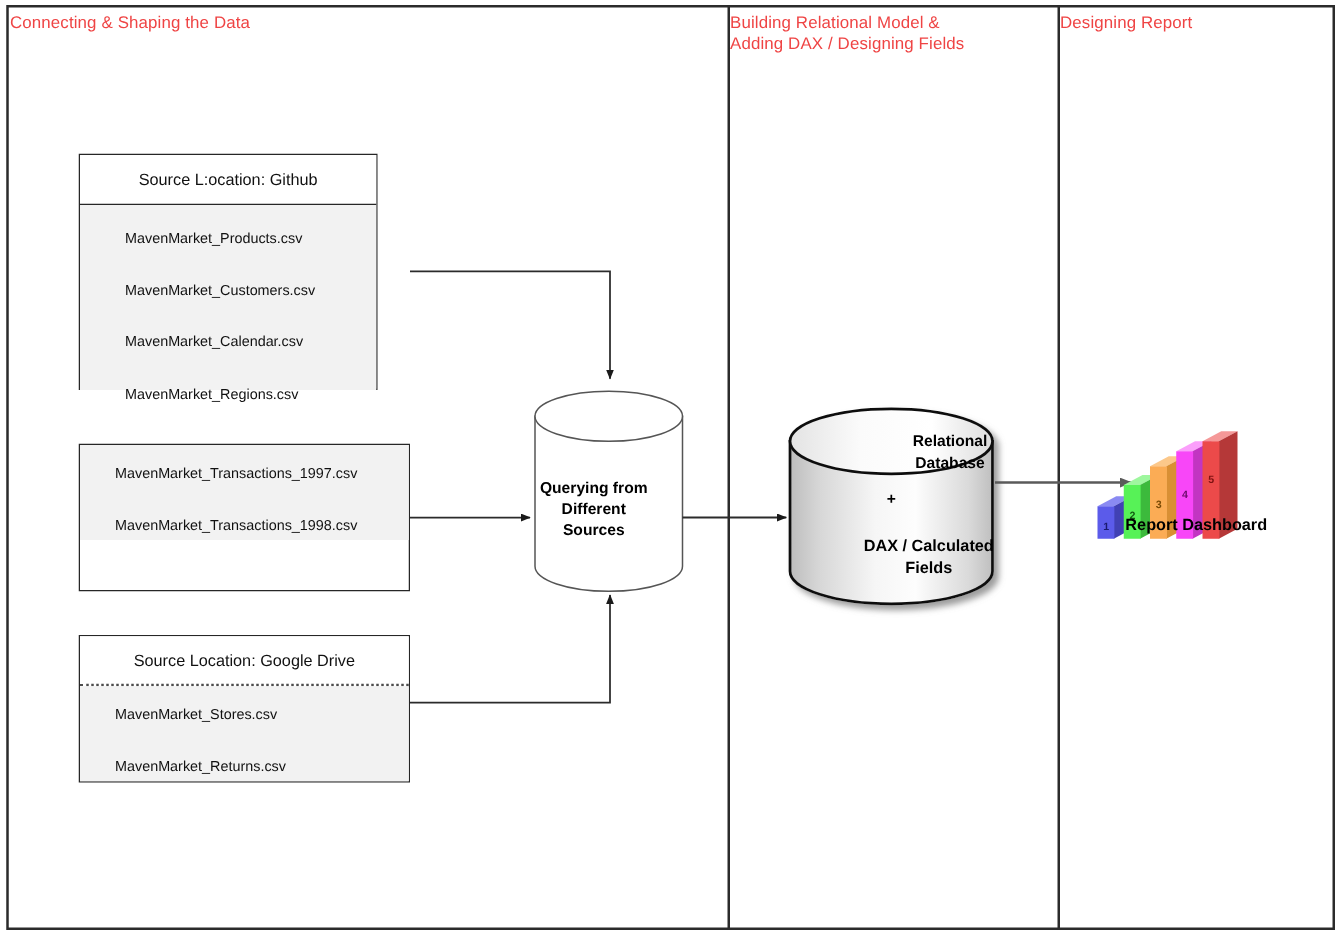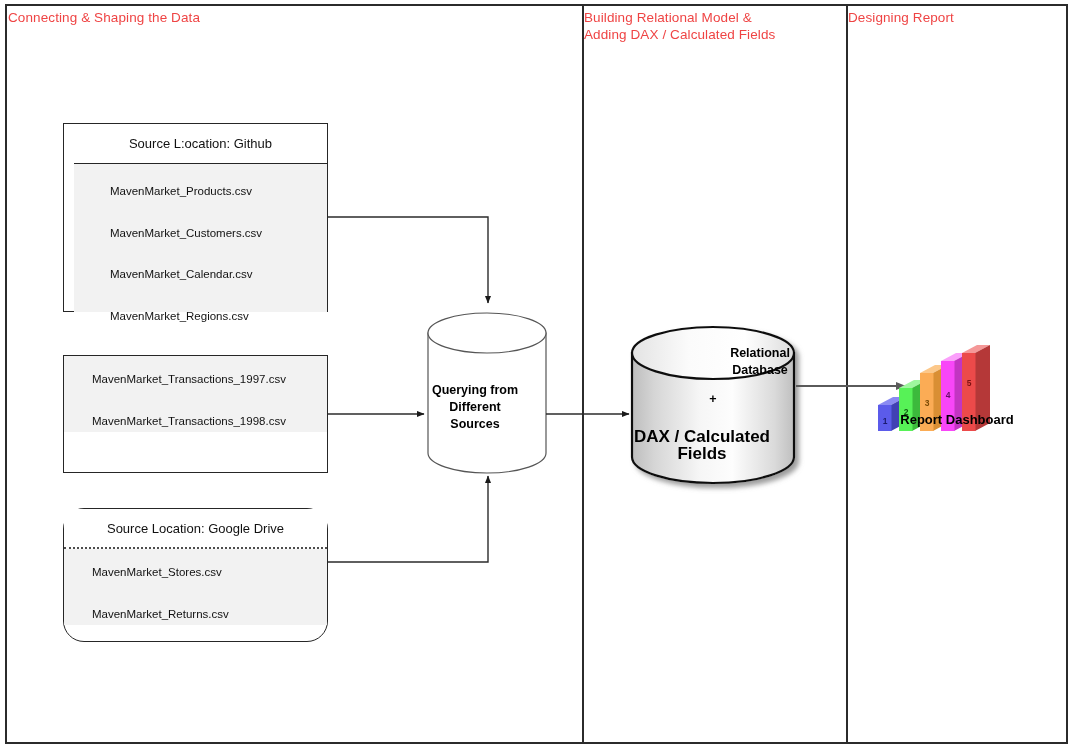--- a/index.html
+++ b/index.html
@@ -78,29 +78,29 @@
     box-sizing: border-box;
     padding: 0 0 0 0;
   }
   .source-file {
     font-size: 11.5px;
     color: #111111;
     padding-left: 36px;
     line-height: 1;
   }
 
-  #box-github       { left: 63px;  top: 123px; width: 265px; height: 189px; padding-left: 10px; }
+  #box-github       { left: 63px;  top: 123px; width: 239px; height: 189px; }
   #box-github .source-body { height: 148px; padding-top: 22px; }
   #box-github .source-file { margin-bottom: 30px; }
 
   #box-local        { left: 63px;  top: 355px; width: 265px; height: 118px; }
   #box-local .source-body { height: 76px; padding-top: 18px; }
   #box-local .source-file { margin-bottom: 30px; padding-left: 28px; }
 
-  #box-gdrive       { left: 63px;  top: 508px; width: 265px; height: 134px; border-radius: 21px; }
+  #box-gdrive       { left: 63px;  top: 508px; width: 265px; height: 118px; }
   #box-gdrive .source-body { height: 76px; padding-top: 18px; }
   #box-gdrive .source-file { margin-bottom: 30px; padding-left: 28px; }
 
   
   #wires {
     position: absolute;
     left: 0; top: 0;
     width: 1073px; height: 747px;
     pointer-events: none;
   }
@@ -118,22 +118,22 @@
   }
   #db-label-top {
     left: 634px; top: 345px; width: 158px;
     font-size: 12.5px; line-height: 17px; margin-left: 47px;
   }
   #db-plus {
     left: 634px; top: 392px; width: 158px;
     font-size: 12.5px; line-height: 14px;
   }
   #db-label-bottom {
-    left: 623px; top: 428px; width: 158px;
-    font-size: 17px; line-height: 17px;
+    left: 664px; top: 428px; width: 158px;
+    font-size: 13px; line-height: 17px;
   }
 
   
   #report-label {
     position: absolute;
     left: 848px; top: 412px; width: 218px;
     text-align: center;
     font-size: 13px;
     font-weight: bold;
     color: #000000;
@@ -145,21 +145,21 @@
 <div id="canvas">
 
   <div class="frame"></div>
   <div class="vdivider" id="vdiv1"></div>
   <div class="vdivider" id="vdiv2"></div>
 
   <div class="col-title" id="title-connect">Connecting &amp; Shaping the Data</div>
 
   <div class="col-title" id="title-model">
     <div>Building Relational Model &amp;</div>
-    <div>Adding DAX / Calculated Fields</div>
+    <div>Adding DAX / Designing Fields</div>
   </div>
 
   <div class="col-title" id="title-report">Designing Report</div>
 
   <div class="source-box" id="box-github">
     <div class="source-head solid">Source L:ocation: Github</div>
     <div class="source-body">
       <div class="source-file">MavenMarket_Products.csv</div>
       <div class="source-file">MavenMarket_Customers.csv</div>
       <div class="source-file">MavenMarket_Calendar.csv</div>

